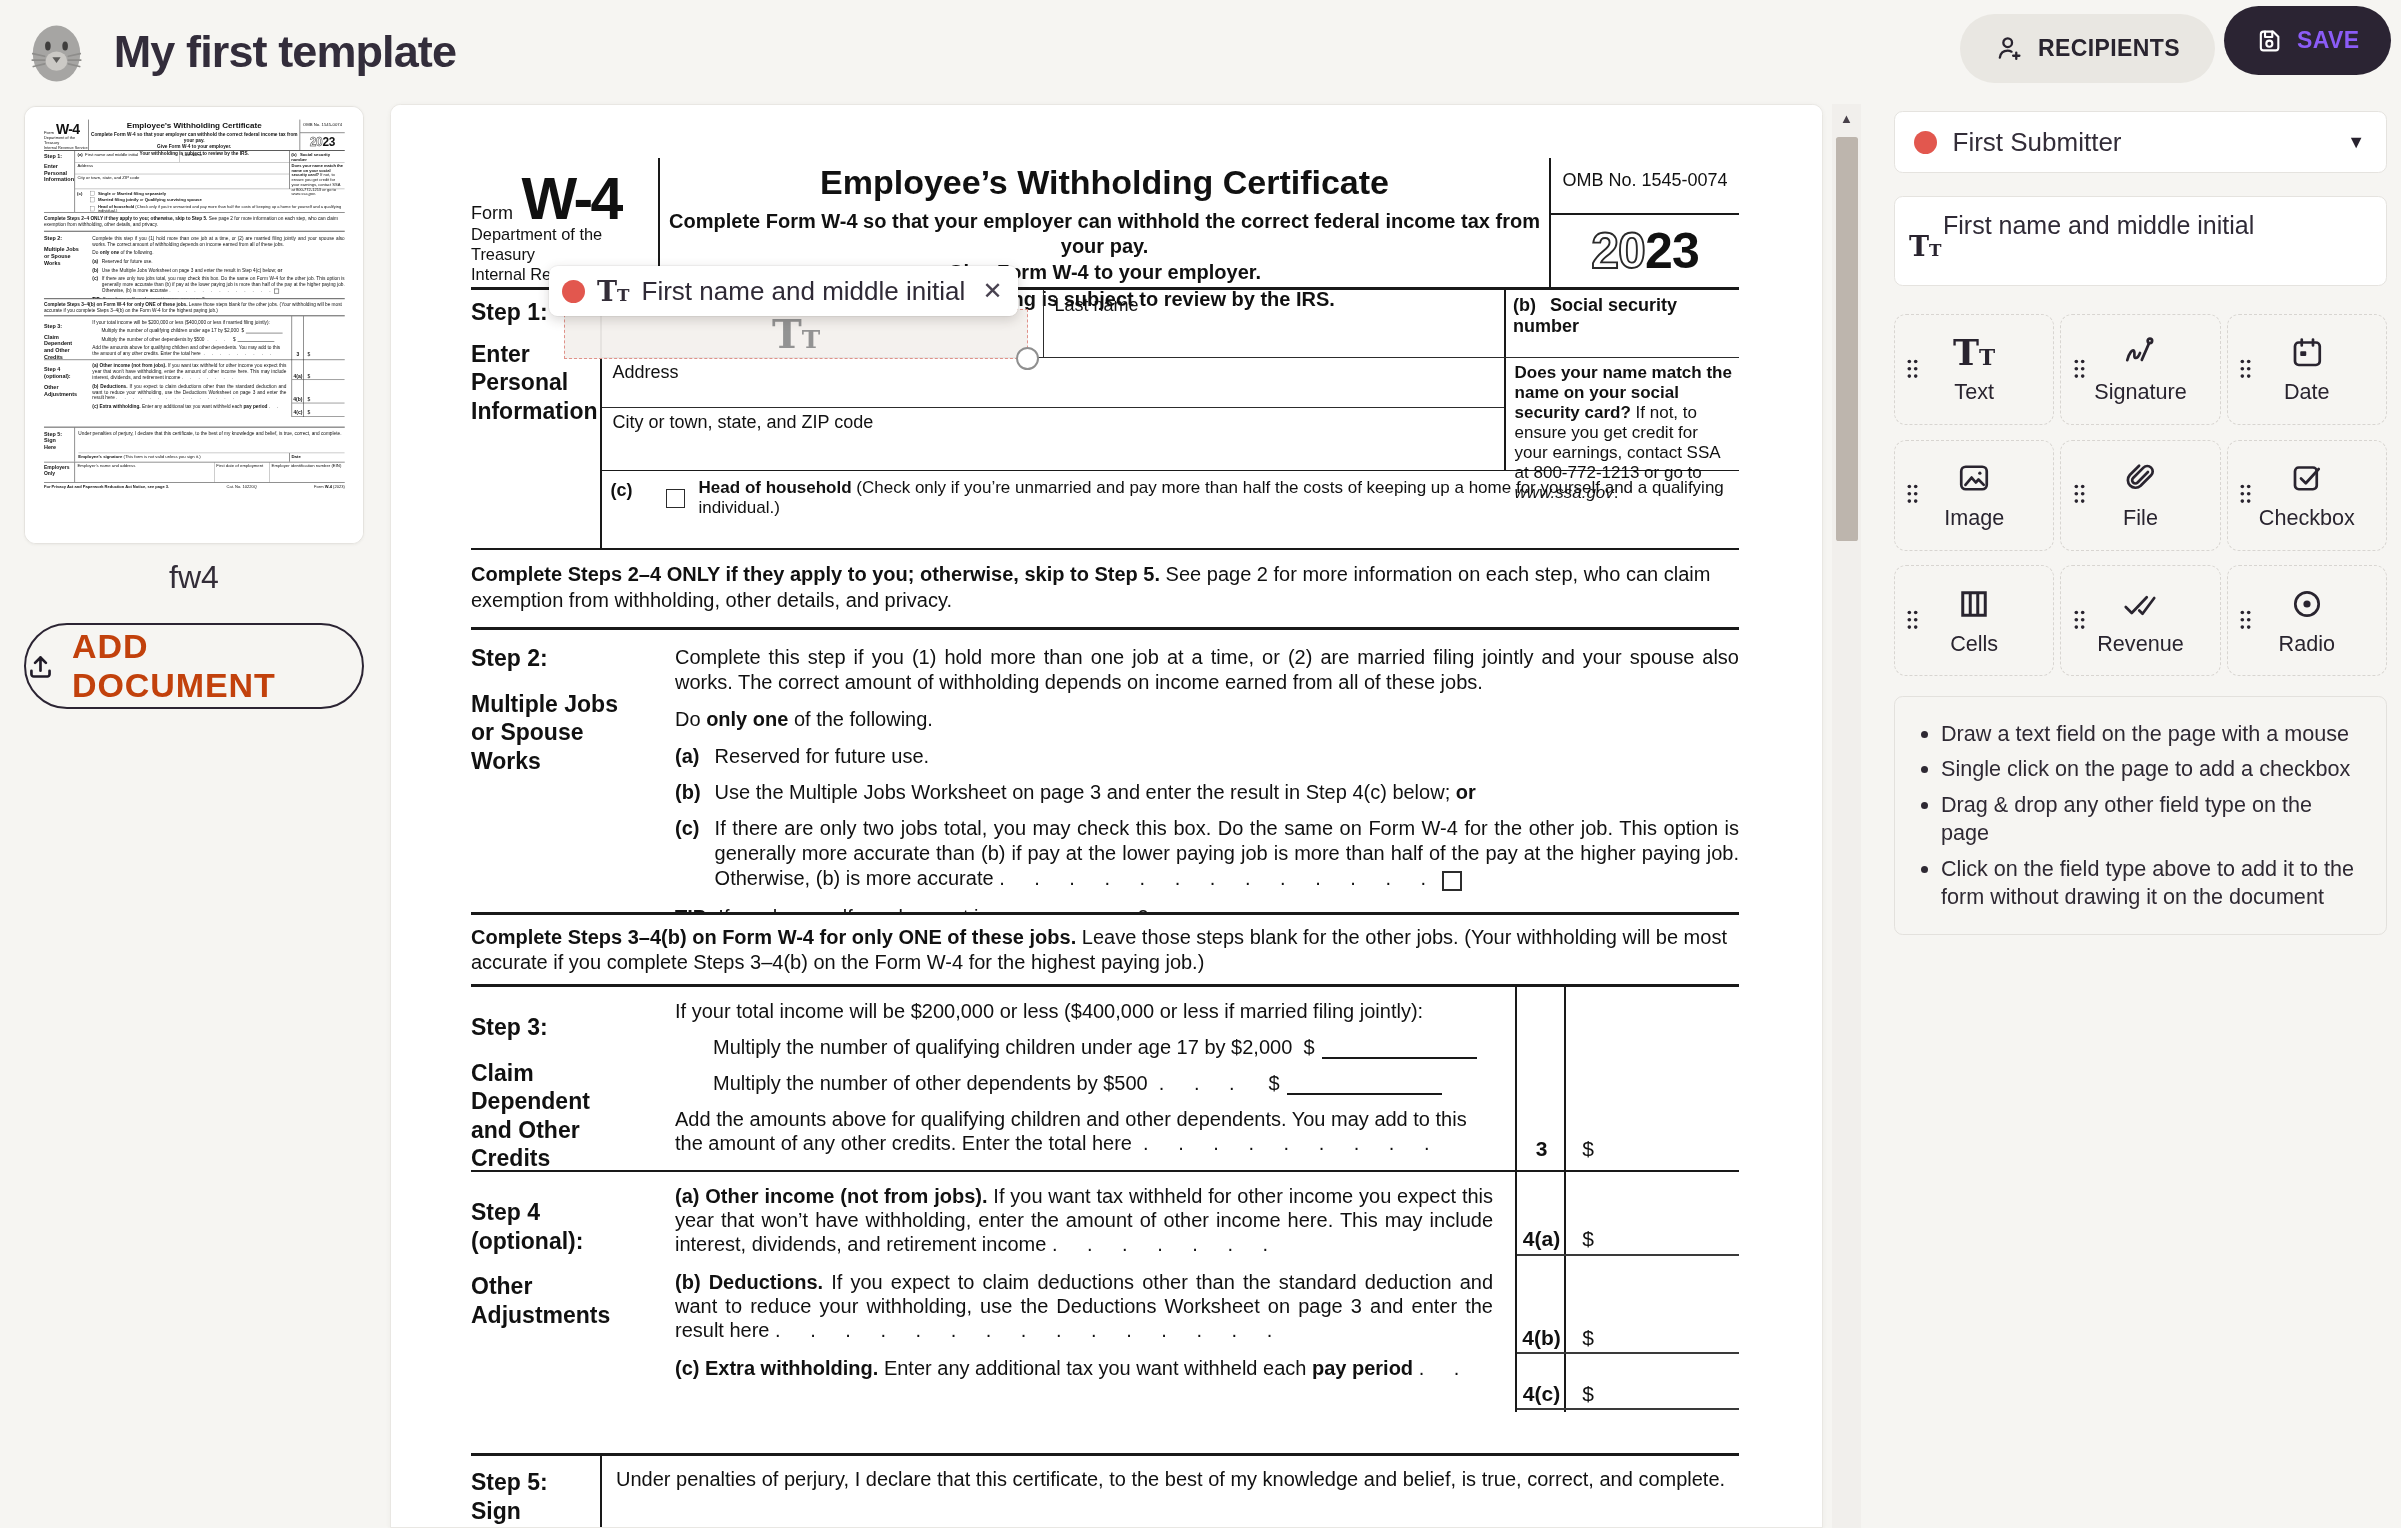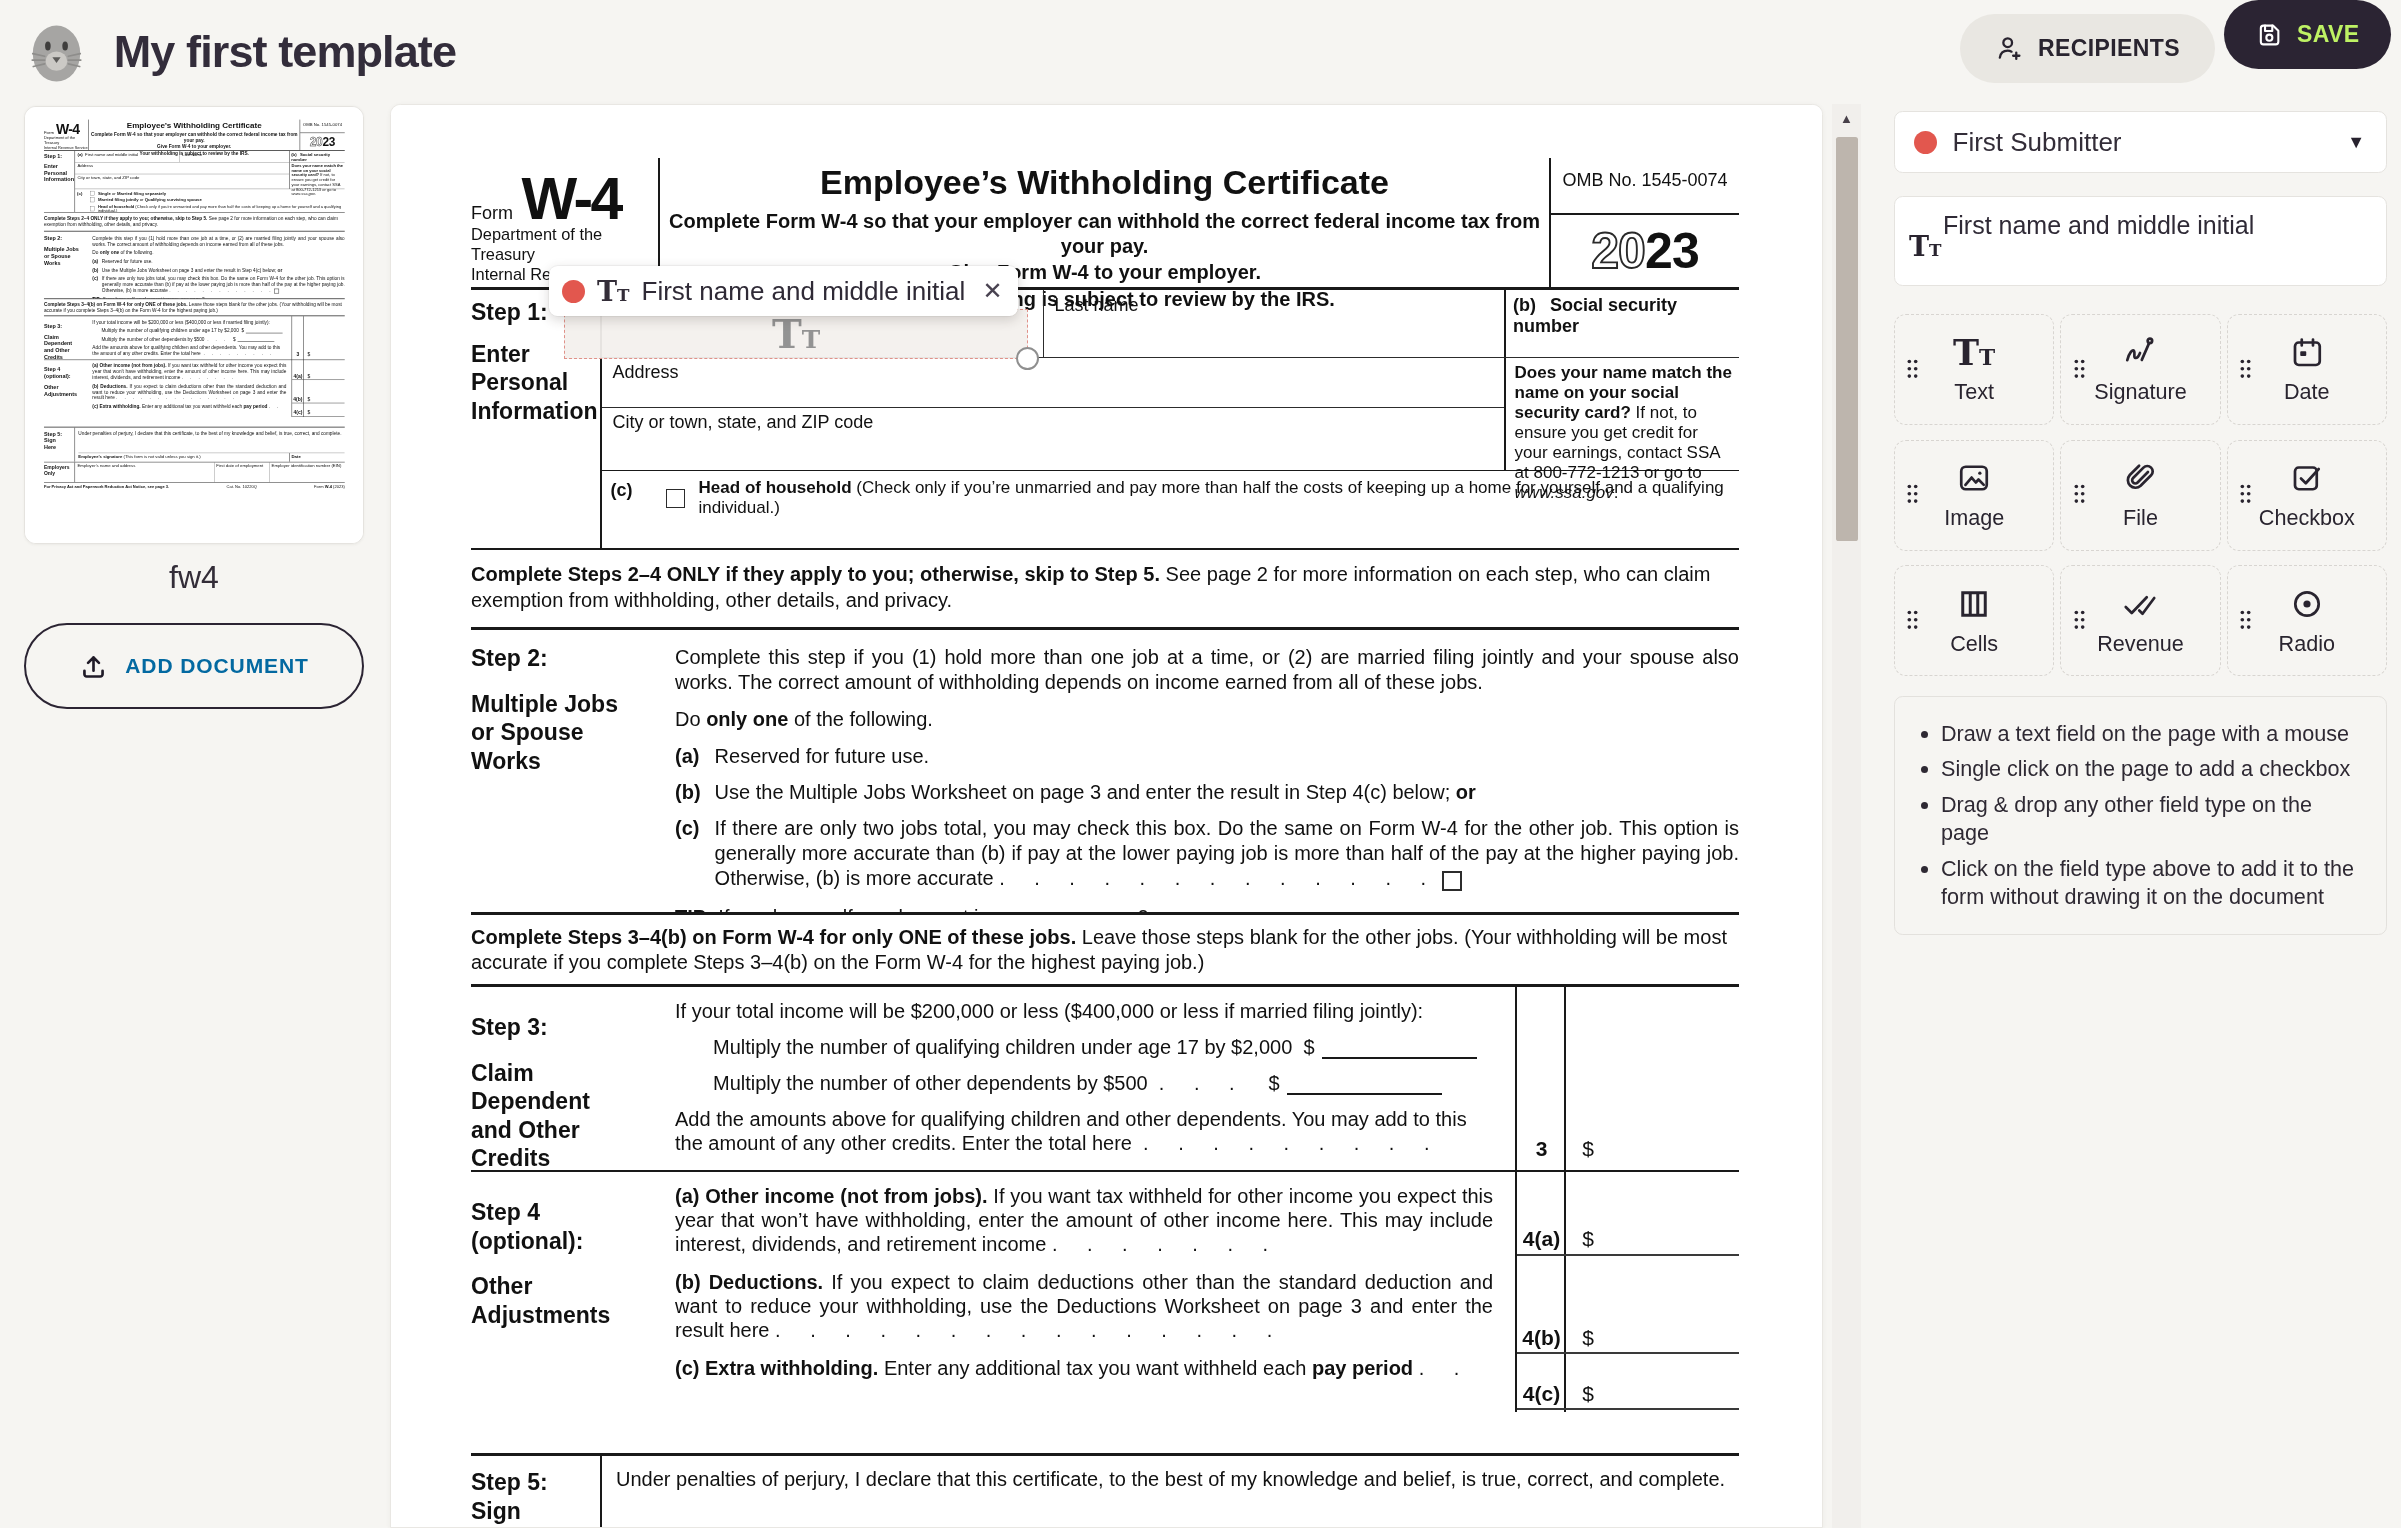--- a/index.html
+++ b/index.html
@@ -6,31 +6,31 @@
     font-family:"Liberation Sans","DejaVu Sans",sans-serif;-webkit-font-smoothing:antialiased;}
   *{box-sizing:border-box}
 
   
   .topbar{position:absolute;left:0;top:0;width:2401px;height:104px;display:flex;align-items:center;}
   .logo{width:69px;height:69px;margin-left:22.4px;flex:0 0 auto}
   .apptitle{margin-left:22.4px;font-size:45px;font-weight:700;color:#332d3b;letter-spacing:-0.9px}
   .pill{height:69px;border-radius:36px;display:flex;align-items:center;gap:14px;
         font-weight:700;font-size:23px;letter-spacing:0.4px;cursor:pointer}
   .btn-recipients{position:absolute;left:1960px;top:14px;padding:0 35px;background:#e9e7e2;color:#29242f}
-  .btn-save{position:absolute;left:2224px;top:0;padding:0 31px;background:#2b2433;color:#bef264}
+  .btn-save{position:absolute;left:2224px;top:6px;padding:0 31px;background:#2b2433;color:#8b5cf6}
 
   
   .thumb-card{position:absolute;left:24px;top:106px;width:340px;height:438px;background:#fff;
       border:0.9px solid #e5e3df;border-radius:12px;overflow:hidden;cursor:pointer;
       box-shadow:0 0.9px 2.6px rgba(70,60,50,.06)}
   .thumb-scale{width:1433px;height:1854px;transform:scale(0.2372);transform-origin:0 0}
   .docname{position:absolute;left:24px;top:559px;width:340px;text-align:center;font-size:32px;color:#332d38}
   .btn-add{position:absolute;left:24px;top:623px;width:340px;height:86px;border:2.6px solid #2b2433;
       border-radius:45px;display:flex;align-items:center;justify-content:center;gap:17px;
-      font-size:21px;font-weight:700;letter-spacing:0.9px;color:#0369a1;cursor:pointer}
+      font-size:34px;font-weight:700;letter-spacing:0.9px;color:#c2410c;cursor:pointer}
 
   
   .page{position:absolute;left:390px;top:104px;width:1433px;height:1424px;background:#fff;
       border:0.9px solid #e9e7e3;border-radius:10.4px 10.4px 0 0;overflow:hidden;
       box-shadow:0 1.7px 5.2px rgba(60,50,40,.05)}
   .w4{width:1433px;height:1854px;background:#fff;padding:53px 85px 0 80px;overflow:hidden;
       color:#111;font-family:"Liberation Sans",sans-serif;position:relative}
 
   .w4 .bold{font-weight:700}
   .w4 .ital{font-style:italic}

